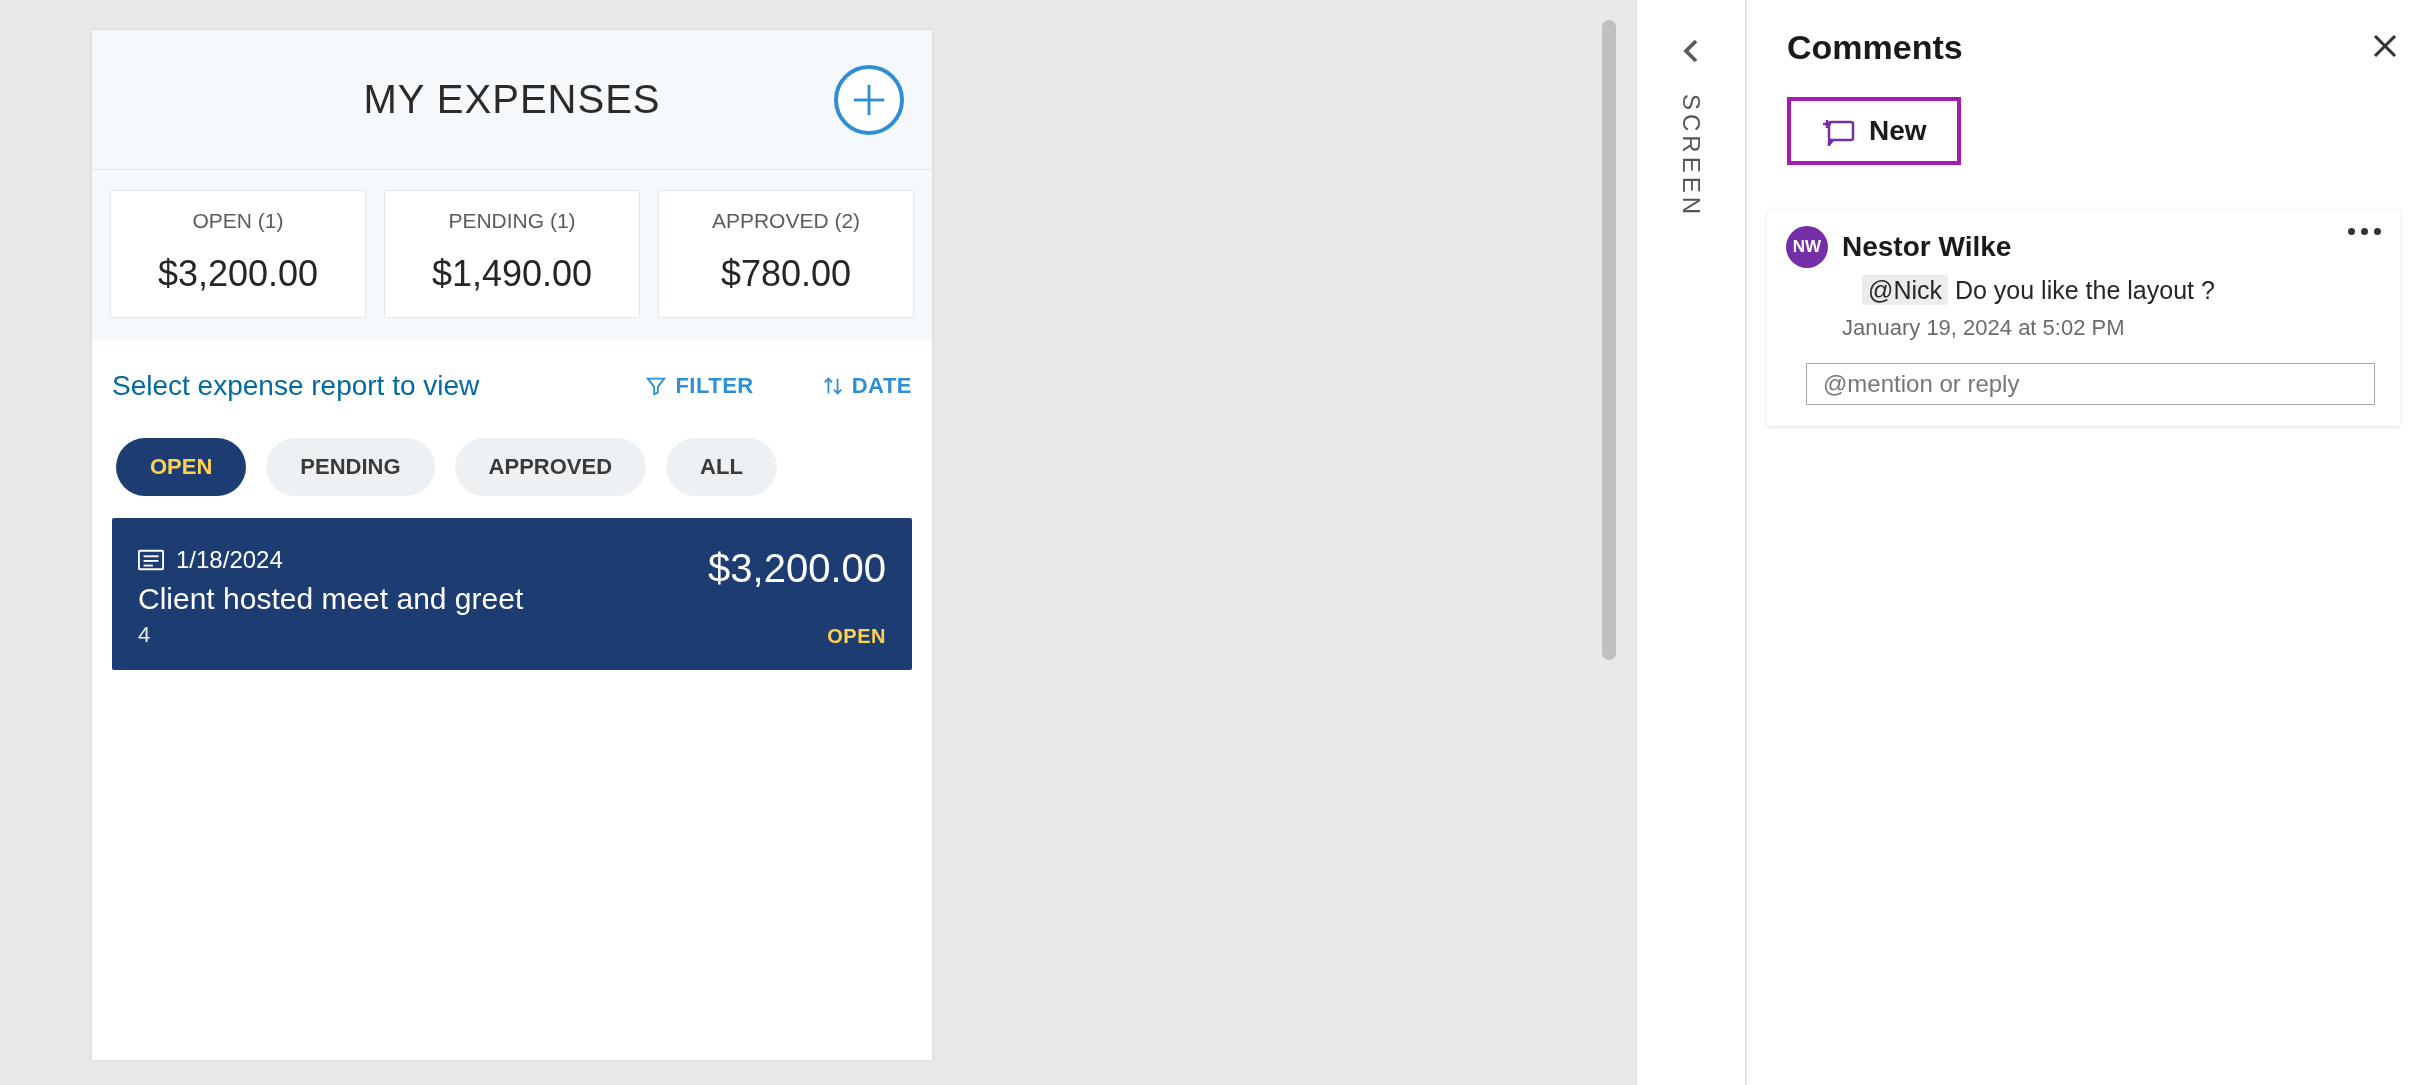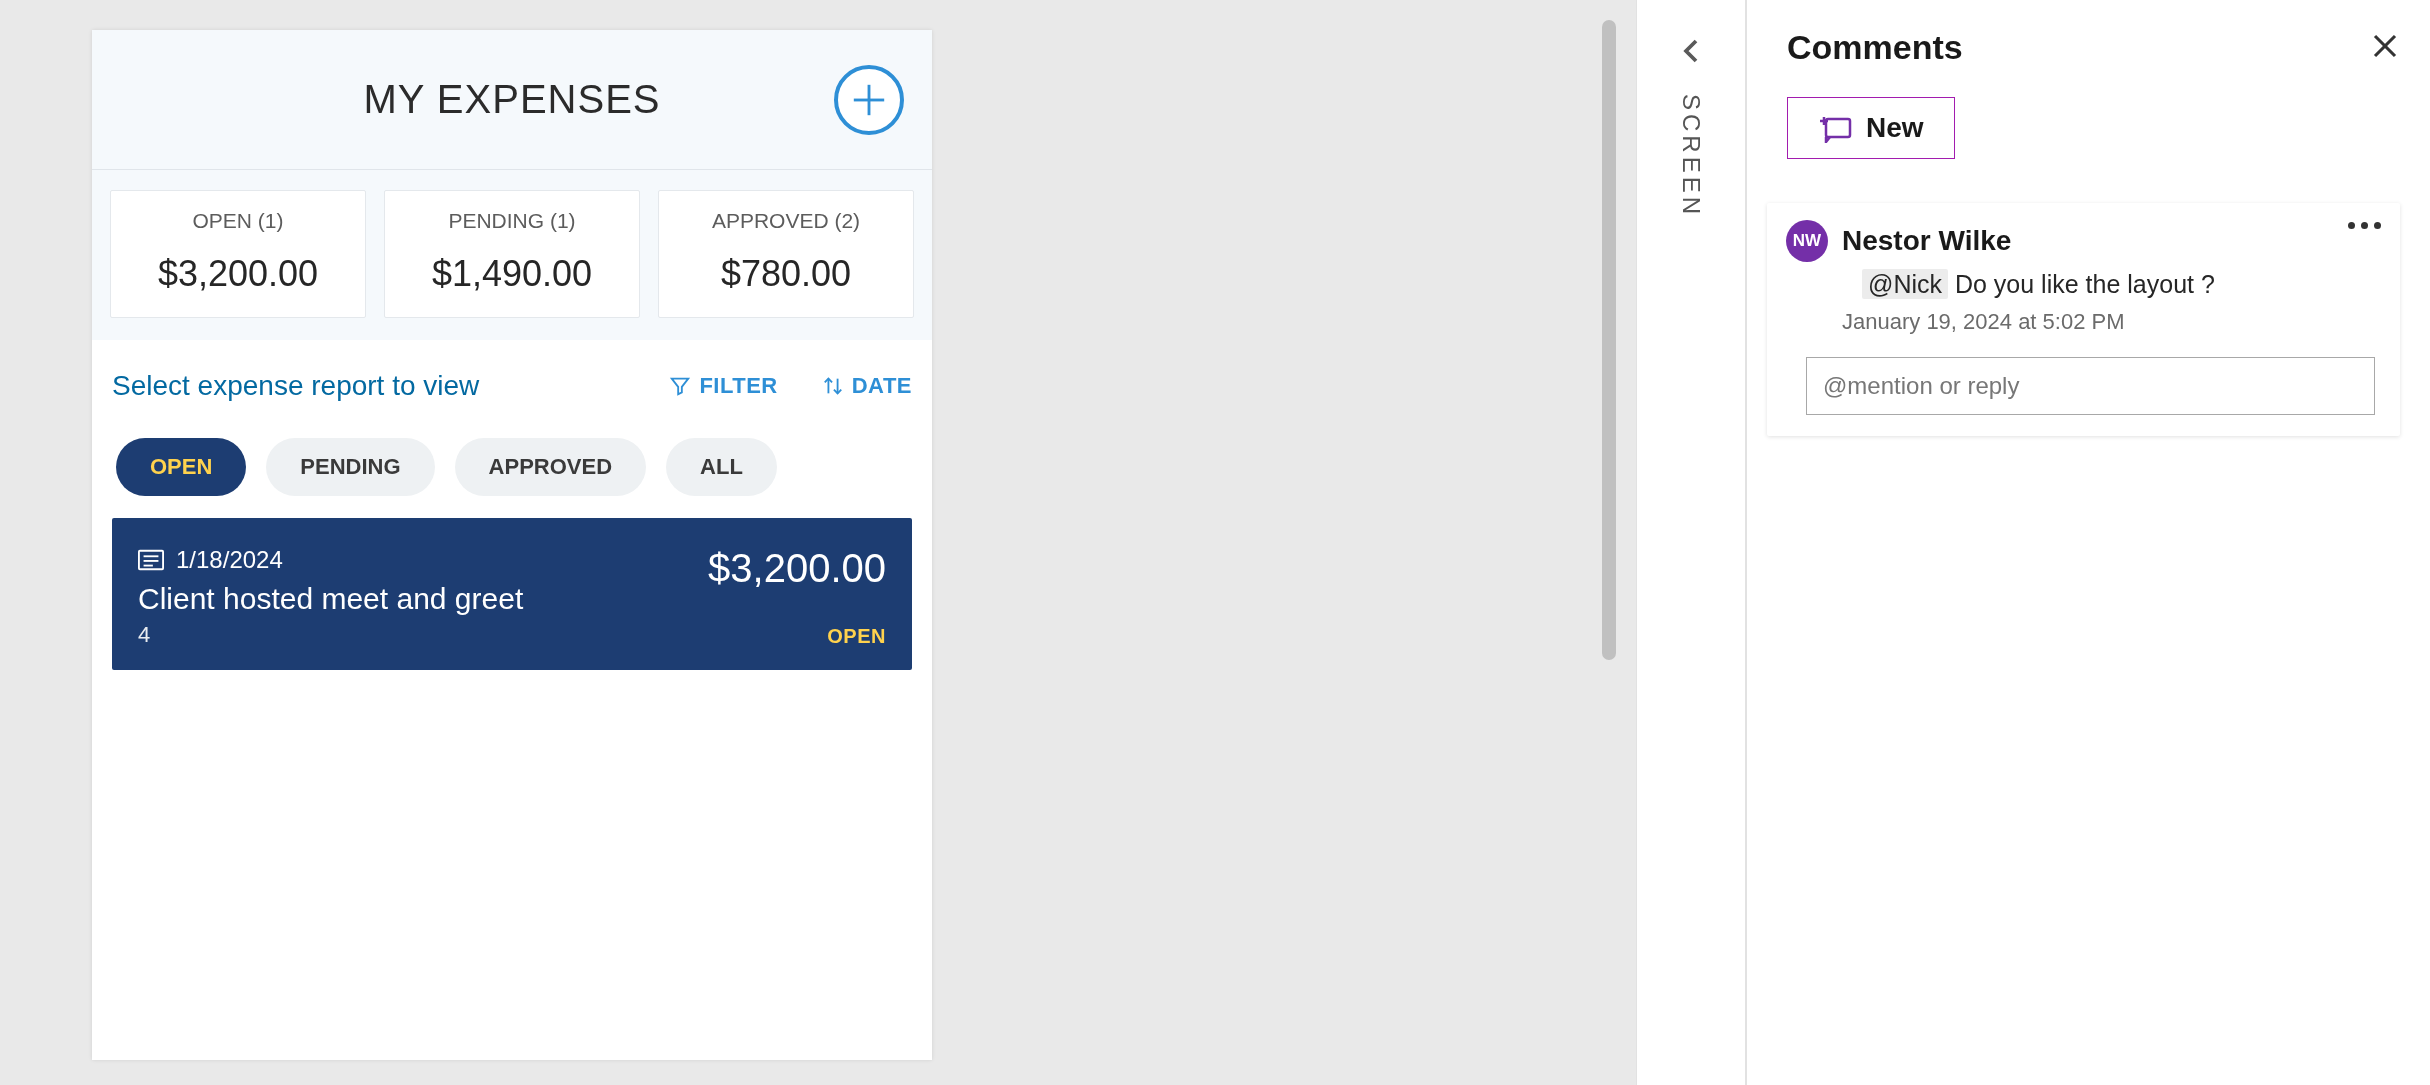--- a/index.html
+++ b/index.html
@@ -88,21 +88,21 @@
     align-items: center;
     justify-content: space-between;
     margin-bottom: 36px;
   }
   .list-title {
     font-size: 28px;
     color: #0369a1;
   }
   .list-tools {
     display: flex;
-    gap: 44px;
+    gap: 68px;
   }
   .tool-btn {
     display: flex;
     align-items: center;
     gap: 8px;
     color: #2e8fd6;
     font-size: 22px;
     font-weight: 600;
     letter-spacing: .5px;
     cursor: pointer;
@@ -218,21 +218,21 @@
   }
   .cp-title { font-size: 34px; font-weight: 700; color: #1a1a1a; }
   .cp-close { cursor: pointer; }
   .cp-close svg { width: 30px; height: 30px; }
   .cp-close line { stroke:#333; stroke-width:2.5; }
 
   .new-btn {
     display: inline-flex;
     align-items: center;
     gap: 14px;
-    border: 1px solid #a21caf;
+    border: 4px solid #a21caf;
     padding: 14px 30px;
     font-size: 28px;
     font-weight: 600;
     color: #1a1a1a;
     cursor: pointer;
     margin-bottom: 44px;
     background:#fff;
   }
   .new-btn svg { width: 34px; height: 30px; }
   .new-btn path, .new-btn rect, .new-btn line { stroke:#742fa8; stroke-width:2.5; fill:none; }
@@ -286,21 +286,21 @@
     margin-top: 10px;
     font-size: 22px;
     color: #6b6b6b;
   }
   .reply-box {
     margin-left: 20px;
     margin-top: 22px;
     width: calc(100% - 26px);
     border: 1px solid #a8a8a8;
     font-size: 24px;
-    padding: 14px 16px;
+    padding: 6px 16px;
     color: #737373;
     outline: none;
   }
   .reply-box::placeholder { color: #777; }
 </style>
 </head>
 <body>
 
 <div class="canvas-wrap">
 

